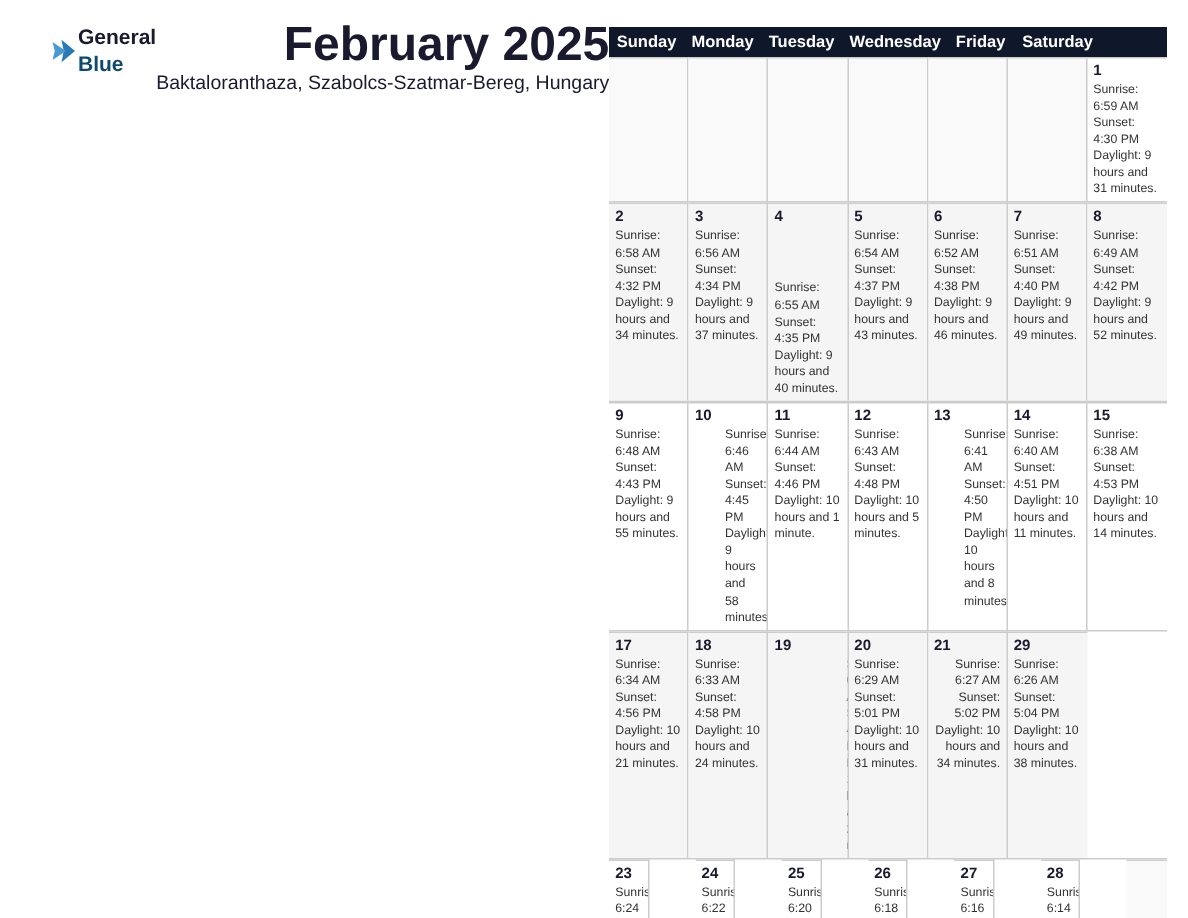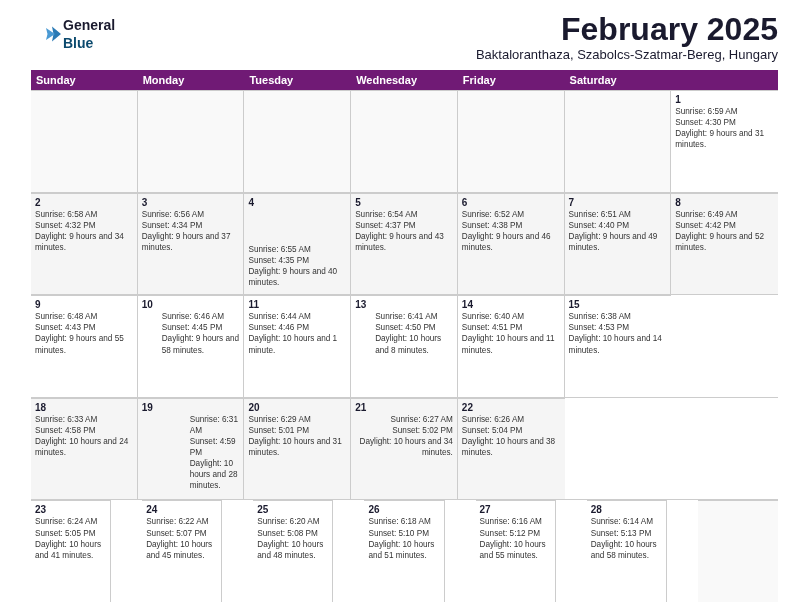--- a/index.html
+++ b/index.html
@@ -6,23 +6,22 @@
     body {
       font-family: Arial, sans-serif;
       background: #fff;
       width: 792px;
       height: 612px;
       overflow: hidden;
     }
     .page {
       width: 792px;
       height: 612px;
-      padding: 12px 14px 10px 31px;
-      display: flex;
-      flex-direction: column;
+      padding: 12px 14px 10px 20px;
+      display: flex;
     }
     .header {
       display: flex;
       align-items: flex-start;
       justify-content: space-between;
       margin-bottom: 2px;
     }
     .logo {
       display: flex;
       flex-direction: column;
@@ -55,21 +54,21 @@
     }
     .calendar {
       flex: 1;
       display: flex;
       flex-direction: column;
       margin-top: 6px;
     }
     .cal-header {
       display: grid;
       grid-template-columns: repeat(7, 1fr);
-      background: #701a75;
+      background: #0f172a;
     }
     .cal-header-cell {
       color: #fff;
       font-size: 11px;
       font-weight: bold;
       padding: 4px 5px;
       text-align: left;
     }
     .cal-body {
       display: flex;
@@ -221,40 +220,52 @@
 Sunset: 4:45 PM
 Daylight: 9 hours and 58 minutes.</div>
           </div>
           <div class="cal-cell">
             <span class="day-number">11</span>
             <div class="day-info" style="white-space: pre-line;">Sunrise: 6:44 AM
 Sunset: 4:46 PM
 Daylight: 10 hours and 1 minute.</div>
           </div>
           <div class="cal-cell">
+            <span class="day-number">12</span>
+            <div class="day-info" style="white-space: pre-line;">Sunrise: 6:43 AM
+Sunset: 4:48 PM
+Daylight: 10 hours and 5 minutes.</div>
+          </div>
+          <div class="cal-cell">
             <span class="day-number">13</span>
             <div class="day-info" style="white-space: pre-line; margin-left: 20px;">Sunrise: 6:41 AM
 Sunset: 4:50 PM
 Daylight: 10 hours and 8 minutes.</div>
           </div>
           <div class="cal-cell">
             <span class="day-number">14</span>
             <div class="day-info" style="white-space: pre-line;">Sunrise: 6:40 AM
 Sunset: 4:51 PM
 Daylight: 10 hours and 11 minutes.</div>
           </div>
           <div class="cal-cell">
             <span class="day-number">15</span>
             <div class="day-info" style="white-space: pre-line;">Sunrise: 6:38 AM
 Sunset: 4:53 PM
 Daylight: 10 hours and 14 minutes.</div>
           </div>
         </div>
         <div class="cal-row alt-row">
           <div class="cal-cell">
+            <span class="day-number">17</span>
+            <div class="day-info" style="white-space: pre-line;">Sunrise: 6:34 AM
+Sunset: 4:56 PM
+Daylight: 10 hours and 21 minutes.</div>
+          </div>
+          <div class="cal-cell">
             <span class="day-number">18</span>
             <div class="day-info" style="white-space: pre-line;">Sunrise: 6:33 AM
 Sunset: 4:58 PM
 Daylight: 10 hours and 24 minutes.</div>
           </div>
           <div class="cal-cell">
             <span class="day-number">19</span>
             <div class="day-info" style="white-space: pre-line; margin-left: 48px;">Sunrise: 6:31 AM
 Sunset: 4:59 PM
 Daylight: 10 hours and 28 minutes.</div>
@@ -265,21 +276,21 @@
 Sunset: 5:01 PM
 Daylight: 10 hours and 31 minutes.</div>
           </div>
           <div class="cal-cell">
             <span class="day-number">21</span>
             <div class="day-info" style="white-space: pre-line; text-align: right;">Sunrise: 6:27 AM
 Sunset: 5:02 PM
 Daylight: 10 hours and 34 minutes.</div>
           </div>
           <div class="cal-cell">
-            <span class="day-number">22</span>
+            <span class="day-number">29</span>
             <div class="day-info" style="white-space: pre-line;">Sunrise: 6:26 AM
 Sunset: 5:04 PM
 Daylight: 10 hours and 38 minutes.</div>
           </div>
         </div>
         <div class="cal-row">
           <div class="cal-cell">
             <span class="day-number">23</span>
             <div class="day-info" style="white-space: pre-line;">Sunrise: 6:24 AM
 Sunset: 5:05 PM

